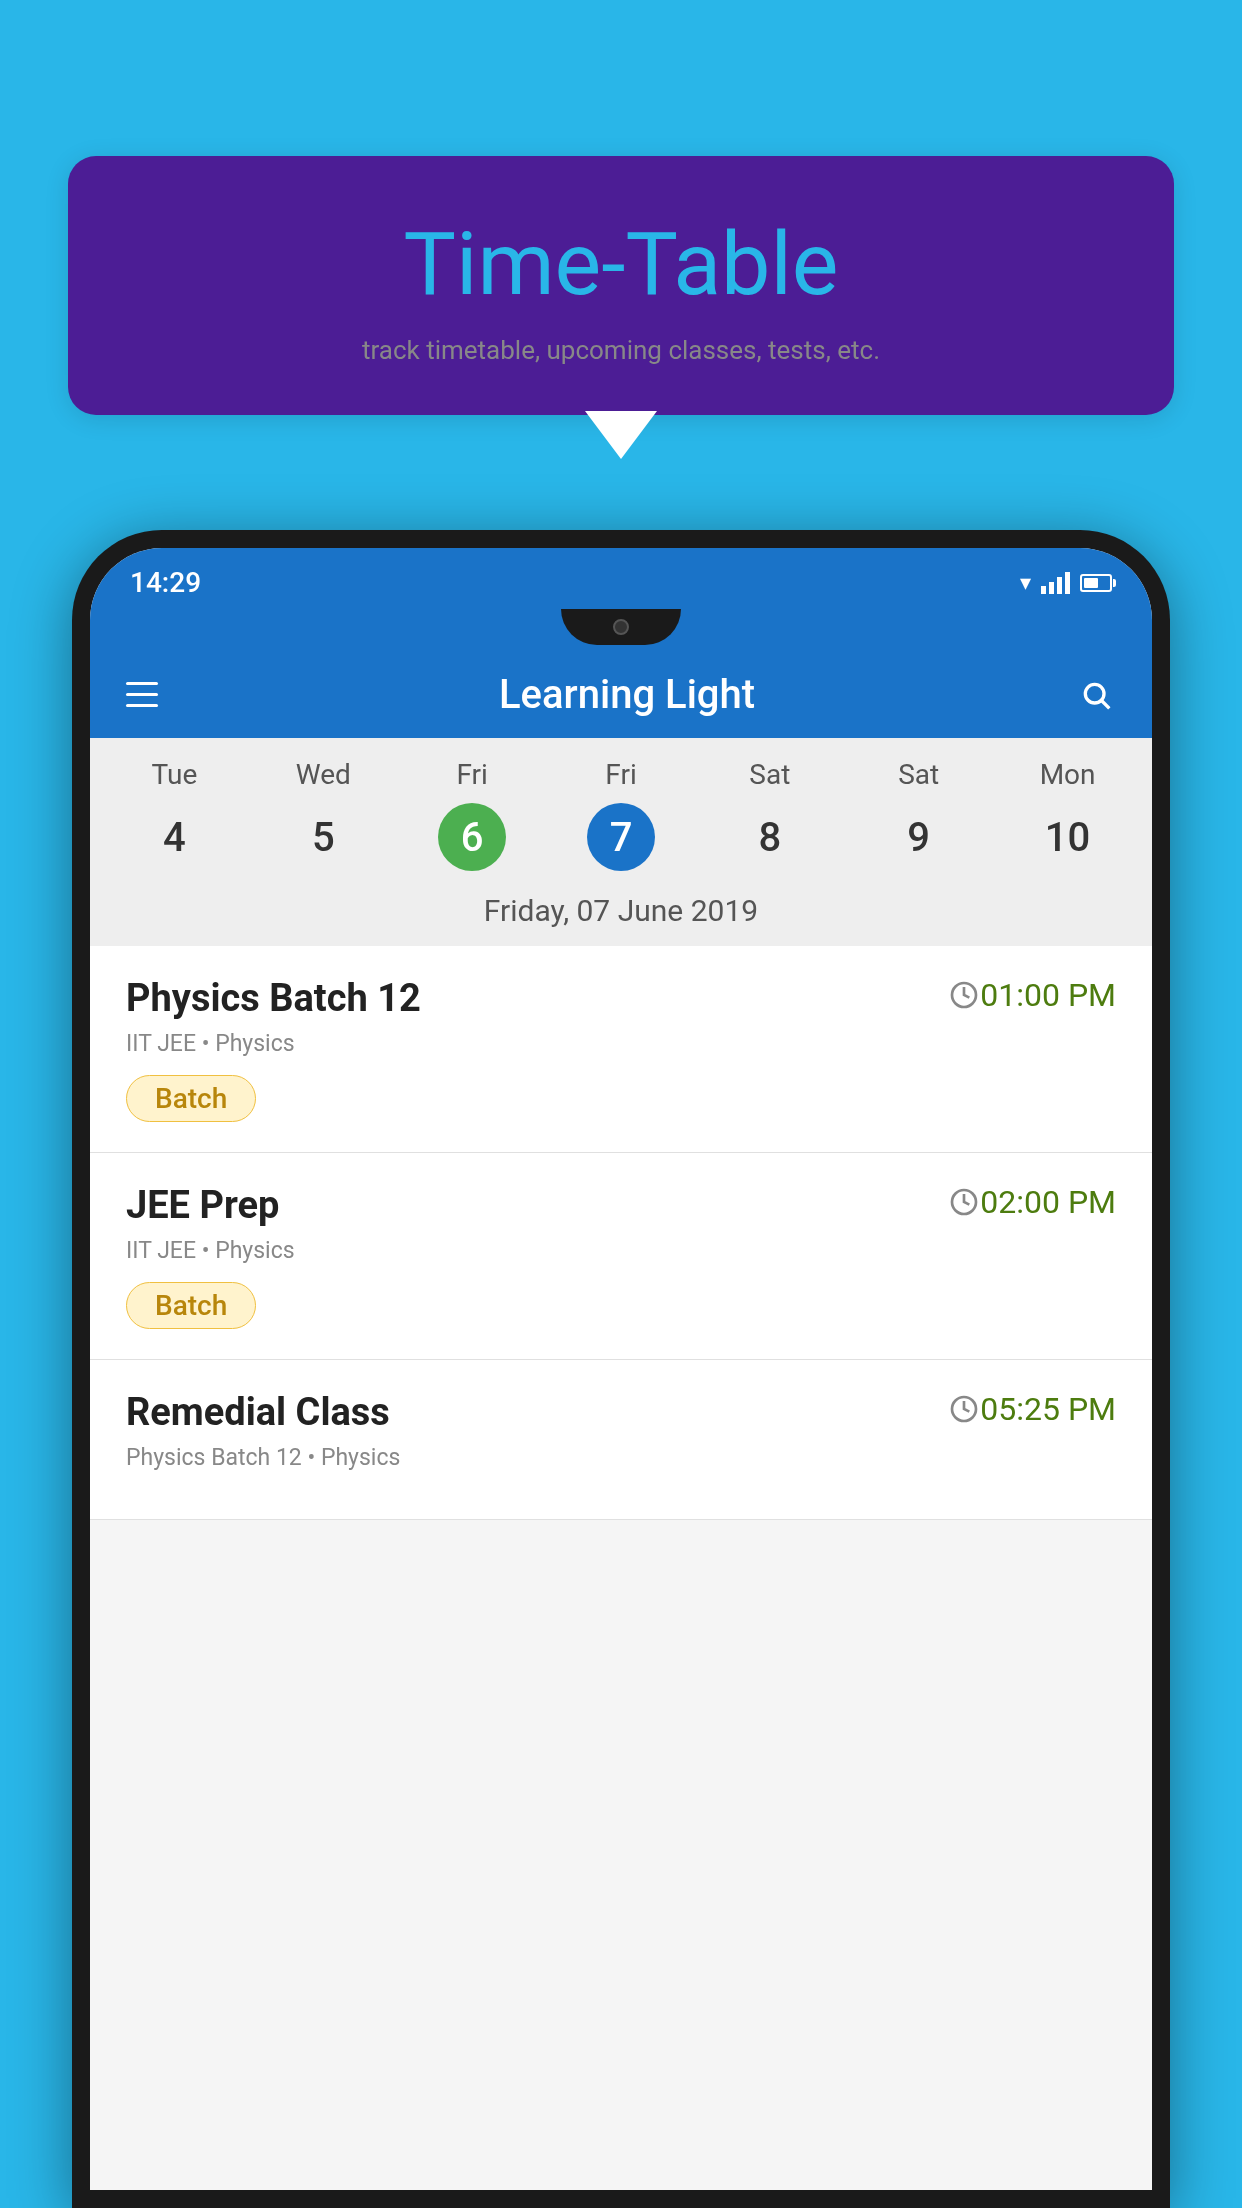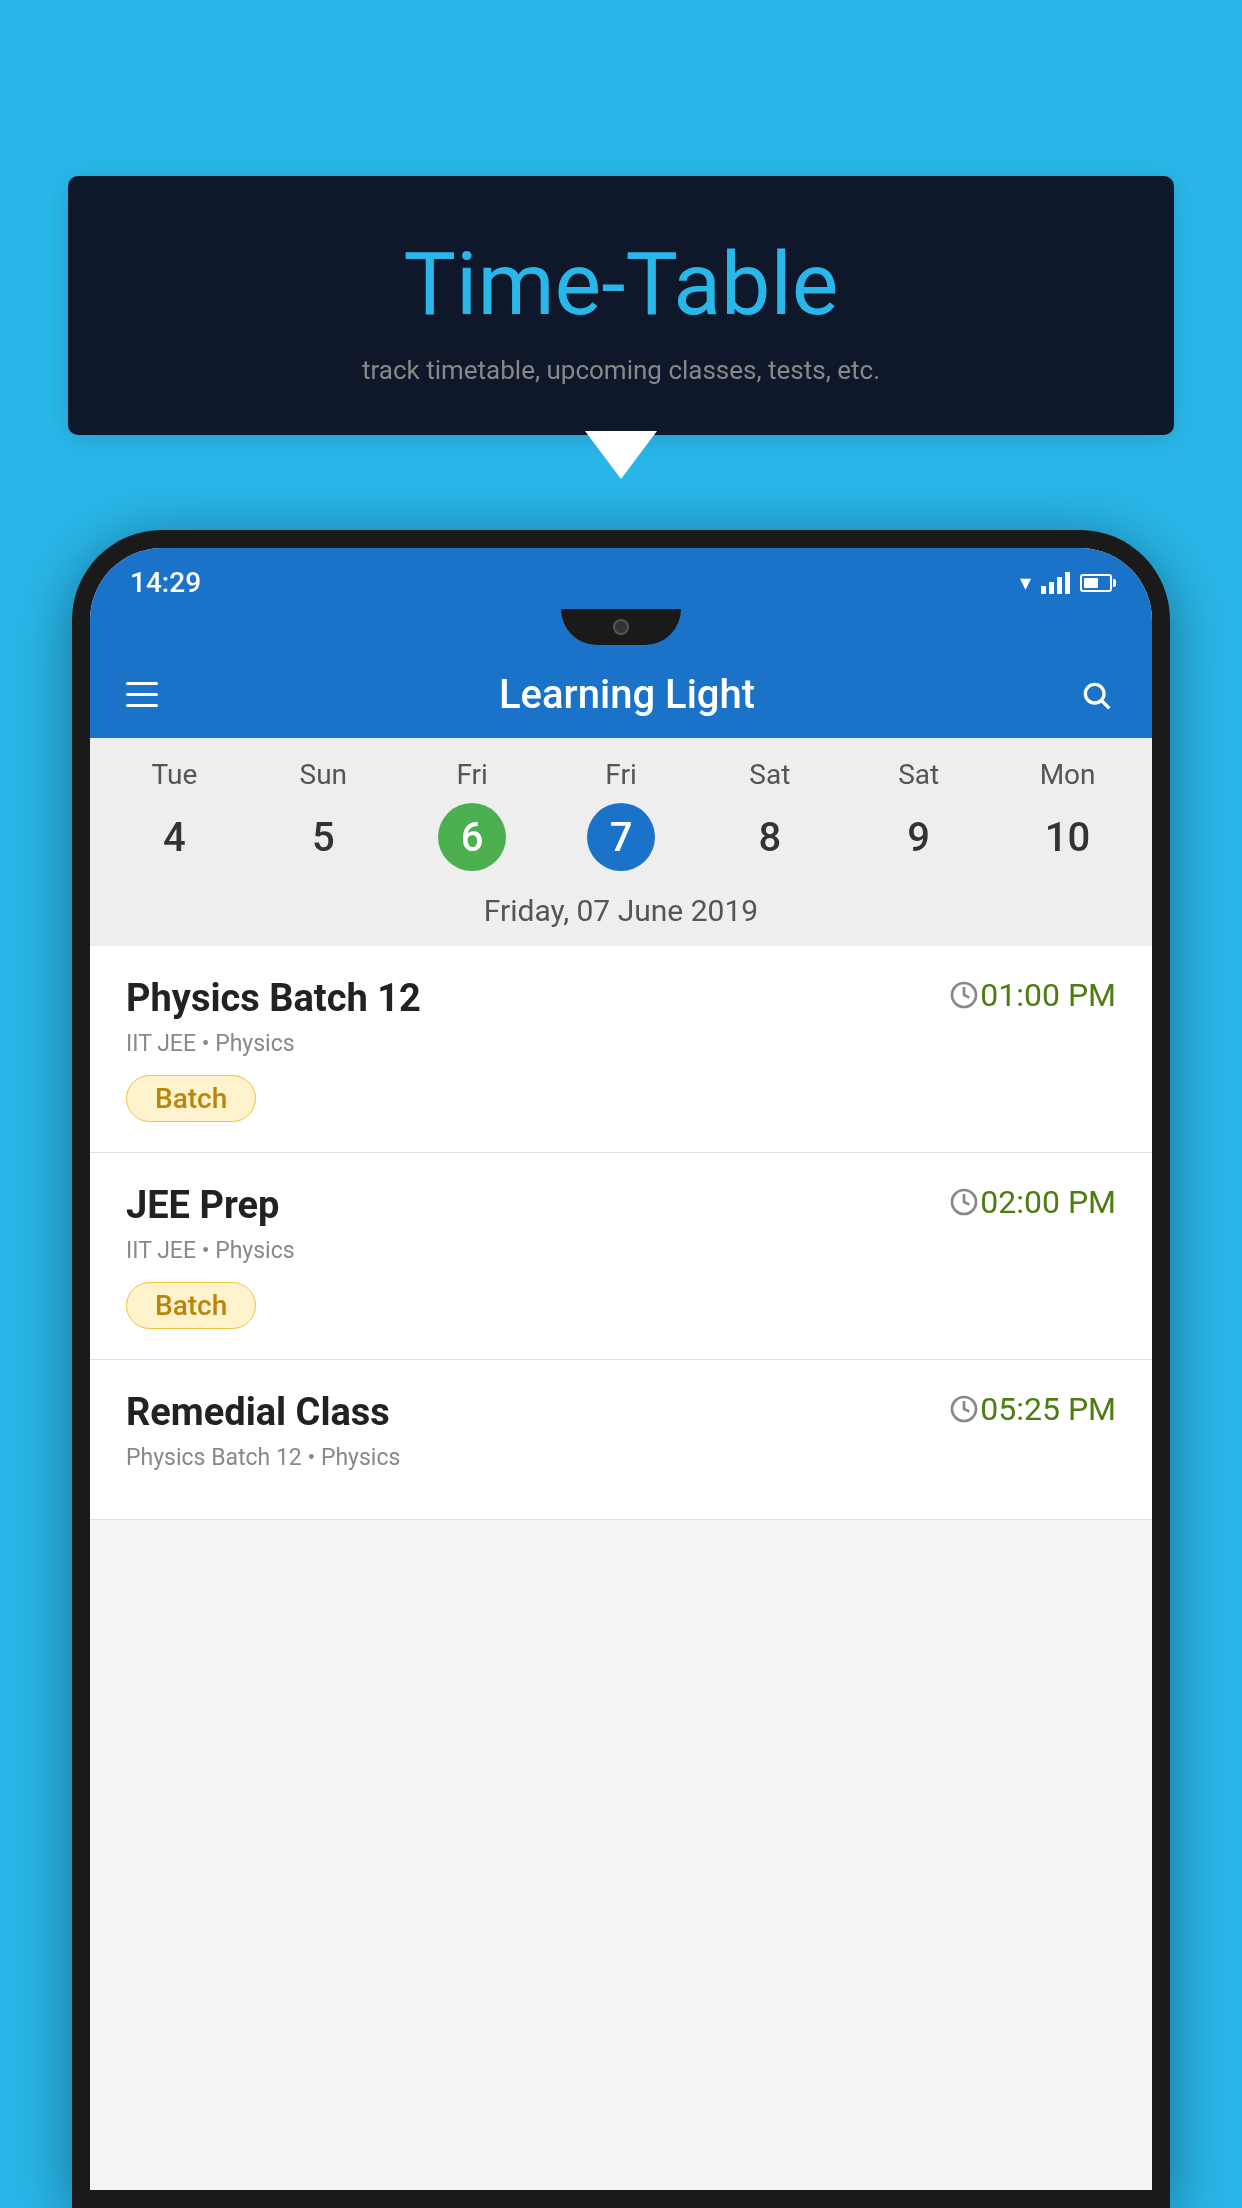--- a/index.html
+++ b/index.html
@@ -10,25 +10,25 @@
       height: 2208px;
       background-color: #29b6e8;
       font-family: 'Roboto', Arial, sans-serif;
       overflow: hidden;
       position: relative;
     }
 
     
     .tooltip-card {
       position: absolute;
-      top: 176px;
+      top: 156px;
       left: 68px;
       right: 68px;
-      background: #0f172a;
-      border-radius: 10px;
+      background: #4c1d95;
+      border-radius: 28px;
       padding: 60px 40px 50px;
       text-align: center;
       box-shadow: 0 4px 24px rgba(0,0,0,0.12);
     }
 
     .tooltip-card::after {
       content: '';
       position: absolute;
       bottom: -44px;
       left: 50%;
@@ -376,21 +376,21 @@
       </div>
     </div>
 
     <div class="calendar-section">
       <div class="calendar-days-header" id="calendar-days-container">
       <div class="day-col">
             <div class="day-name">Tue</div>
             <div class="day-num">4</div>
           </div>
           <div class="day-col">
-            <div class="day-name">Sun</div>
+            <div class="day-name">Wed</div>
             <div class="day-num">5</div>
           </div>
           <div class="day-col">
             <div class="day-name">Fri</div>
             <div class="day-num today">6</div>
           </div>
           <div class="day-col">
             <div class="day-name">Fri</div>
             <div class="day-num selected">7</div>
           </div>

